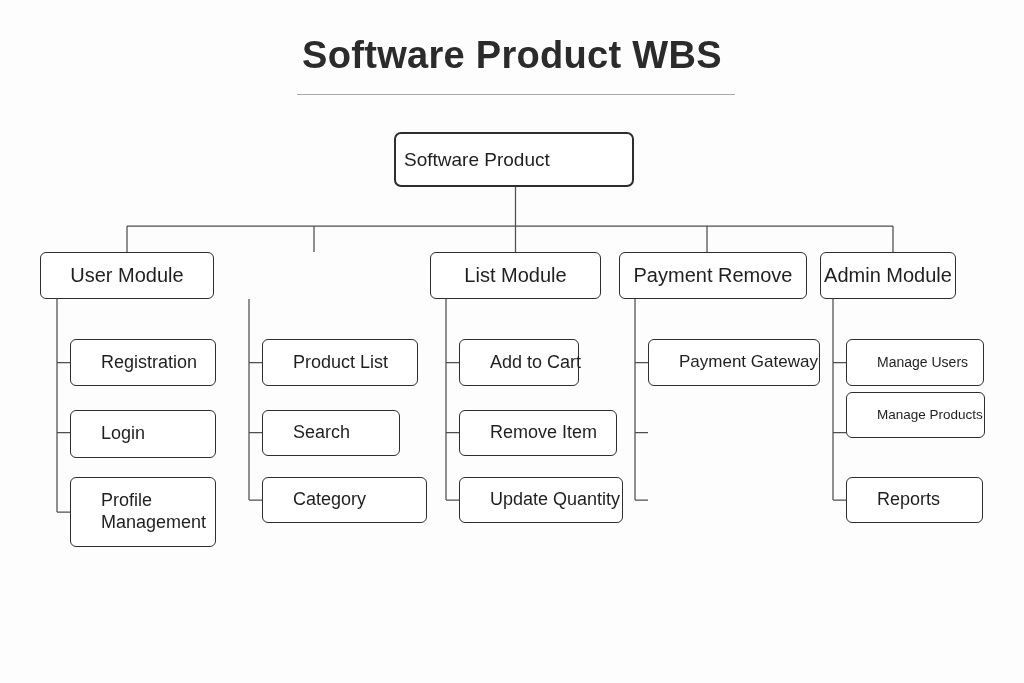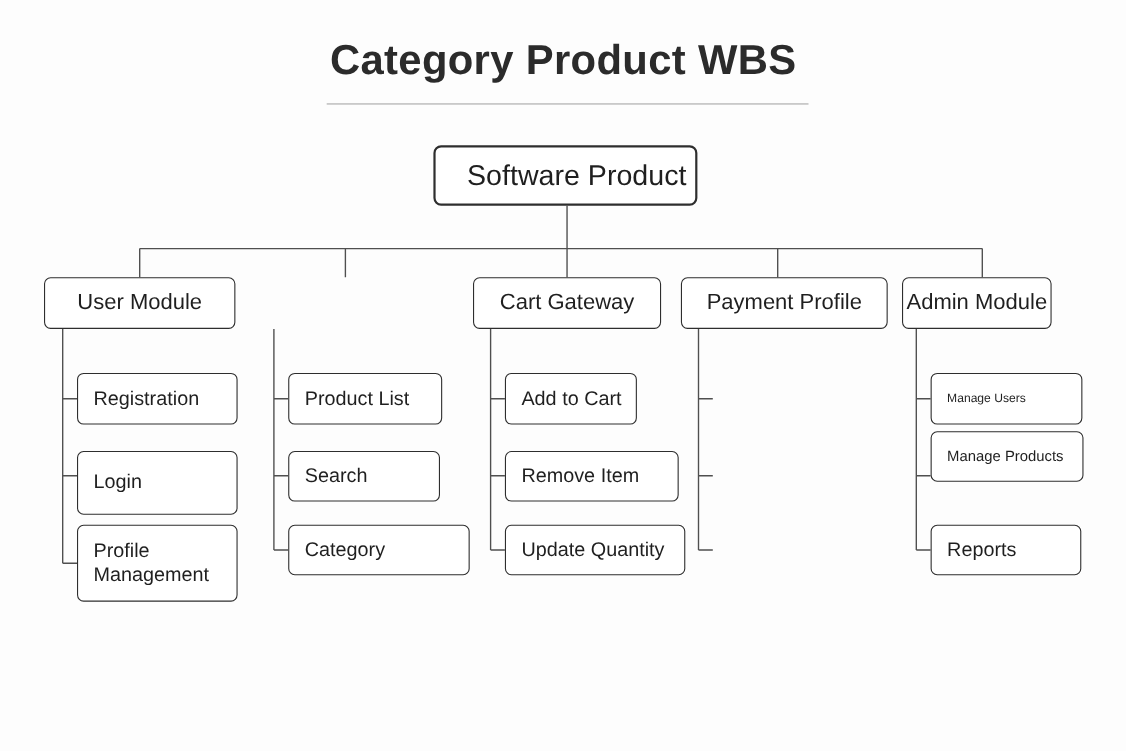--- a/index.html
+++ b/index.html
@@ -57,33 +57,33 @@
     border-radius: 6px;
     display: flex;
     align-items: center;
     color: var(--text);
   }
   .node .lbl { display: inline-block; white-space: normal; }
   .node .lbl.nowrap { white-space: nowrap; }
   .node.root-box {
     border-width: 2px;
     border-radius: 7px;
-    justify-content: flex-end;
+    justify-content: flex-start;
     padding: 0 8px;
-    font-size: 26px;
+    font-size: 19px;
   }
   .node.module {
     border-width: 1.6px;
     justify-content: center;
     padding: 0 5px;
     font-size: 20px;
   }
   .node.leaf {
     justify-content: flex-start;
-    padding: 0 14px;
+    padding: 0 30px;
     font-size: 18px;
     line-height: 1.22;
   }
 </style>
 </head>
 <body>
 
 <div class="stage">
 
   <svg class="connectors" viewBox="0 0 1024 683" xmlns="http://www.w3.org/2000/svg" aria-hidden="true">
@@ -96,73 +96,76 @@
 
     <path d="M249 299 L249 500 M249 362.5 L262 362.5 M249 432.5 L262 432.5 M249 500 L262 500"></path>
 
     <path d="M446 299 L446 500 M446 362.5 L459 362.5 M446 432.5 L459 432.5 M446 500 L459 500"></path>
 
     <path d="M635 299 L635 500 M635 362.5 L648 362.5 M635 432.5 L648 432.5 M635 500 L648 500"></path>
 
     <path d="M833 299 L833 500 M833 362.5 L846 362.5 M833 432.5 L846 432.5 M833 500 L846 500"></path>
   </svg>
 
-  <div class="page-title">Category Product WBS</div>
+  <div class="page-title">Software Product WBS</div>
   <div class="title-underline"></div>
 
   <div class="node root-box" style="left:394px;top:132px;width:240px;height:55px">
     <span class="lbl nowrap">Software Product</span>
   </div>
 
   <div class="node module" style="left:40px;top:252px;width:174px;height:47px">
     <span class="lbl nowrap">User Module</span>
   </div>
   <div class="node module" style="left:430px;top:252px;width:171px;height:47px">
-    <span class="lbl nowrap">Cart Gateway</span>
+    <span class="lbl nowrap">List Module</span>
   </div>
   <div class="node module" style="left:619px;top:252px;width:188px;height:47px">
-    <span class="lbl nowrap">Payment Profile</span>
+    <span class="lbl nowrap">Payment Remove</span>
   </div>
   <div class="node module" style="left:820px;top:252px;width:136px;height:47px">
     <span class="lbl nowrap">Admin Module</span>
   </div>
 
   <div class="node leaf" style="left:70px;top:339px;width:146px;height:47px">
     <span class="lbl nowrap">Registration</span>
   </div>
-  <div class="node leaf" style="left:70px;top:410px;width:146px;height:58px">
+  <div class="node leaf" style="left:70px;top:410px;width:146px;height:48px">
     <span class="lbl nowrap">Login</span>
   </div>
   <div class="node leaf" style="left:70px;top:477px;width:146px;height:70px">
     <span class="lbl wrap">Profile Management</span>
   </div>
 
-  <div class="node leaf" style="left:262px;top:339px;width:140px;height:47px">
+  <div class="node leaf" style="left:262px;top:339px;width:156px;height:47px">
     <span class="lbl nowrap">Product List</span>
   </div>
   <div class="node leaf" style="left:262px;top:410px;width:138px;height:46px">
     <span class="lbl nowrap">Search</span>
   </div>
   <div class="node leaf" style="left:262px;top:477px;width:165px;height:46px">
     <span class="lbl nowrap">Category</span>
   </div>
 
   <div class="node leaf" style="left:459px;top:339px;width:120px;height:47px">
     <span class="lbl nowrap">Add to Cart</span>
   </div>
   <div class="node leaf" style="left:459px;top:410px;width:158px;height:46px">
     <span class="lbl nowrap">Remove Item</span>
   </div>
   <div class="node leaf" style="left:459px;top:477px;width:164px;height:46px">
     <span class="lbl nowrap">Update Quantity</span>
   </div>
 
+  <div class="node leaf" style="left:648px;top:339px;width:172px;height:47px">
+    <span class="lbl nowrap" style="font-size: 17px;">Payment Gateway</span>
+  </div>
 
   <div class="node leaf" style="left:846px;top:339px;width:138px;height:47px">
-    <span class="lbl nowrap" style="font-size: 11px; text-align: right;">Manage Users</span>
+    <span class="lbl nowrap" style="font-size: 14px; text-align: right;">Manage Users</span>
   </div>
   <div class="node leaf" style="left:846px;top:392px;width:139px;height:46px">
     <span class="lbl nowrap" style="font-size: 13.5px;">Manage Products</span>
   </div>
   <div class="node leaf" style="left:846px;top:477px;width:137px;height:46px">
     <span class="lbl nowrap">Reports</span>
   </div>
 
 </div>
 

